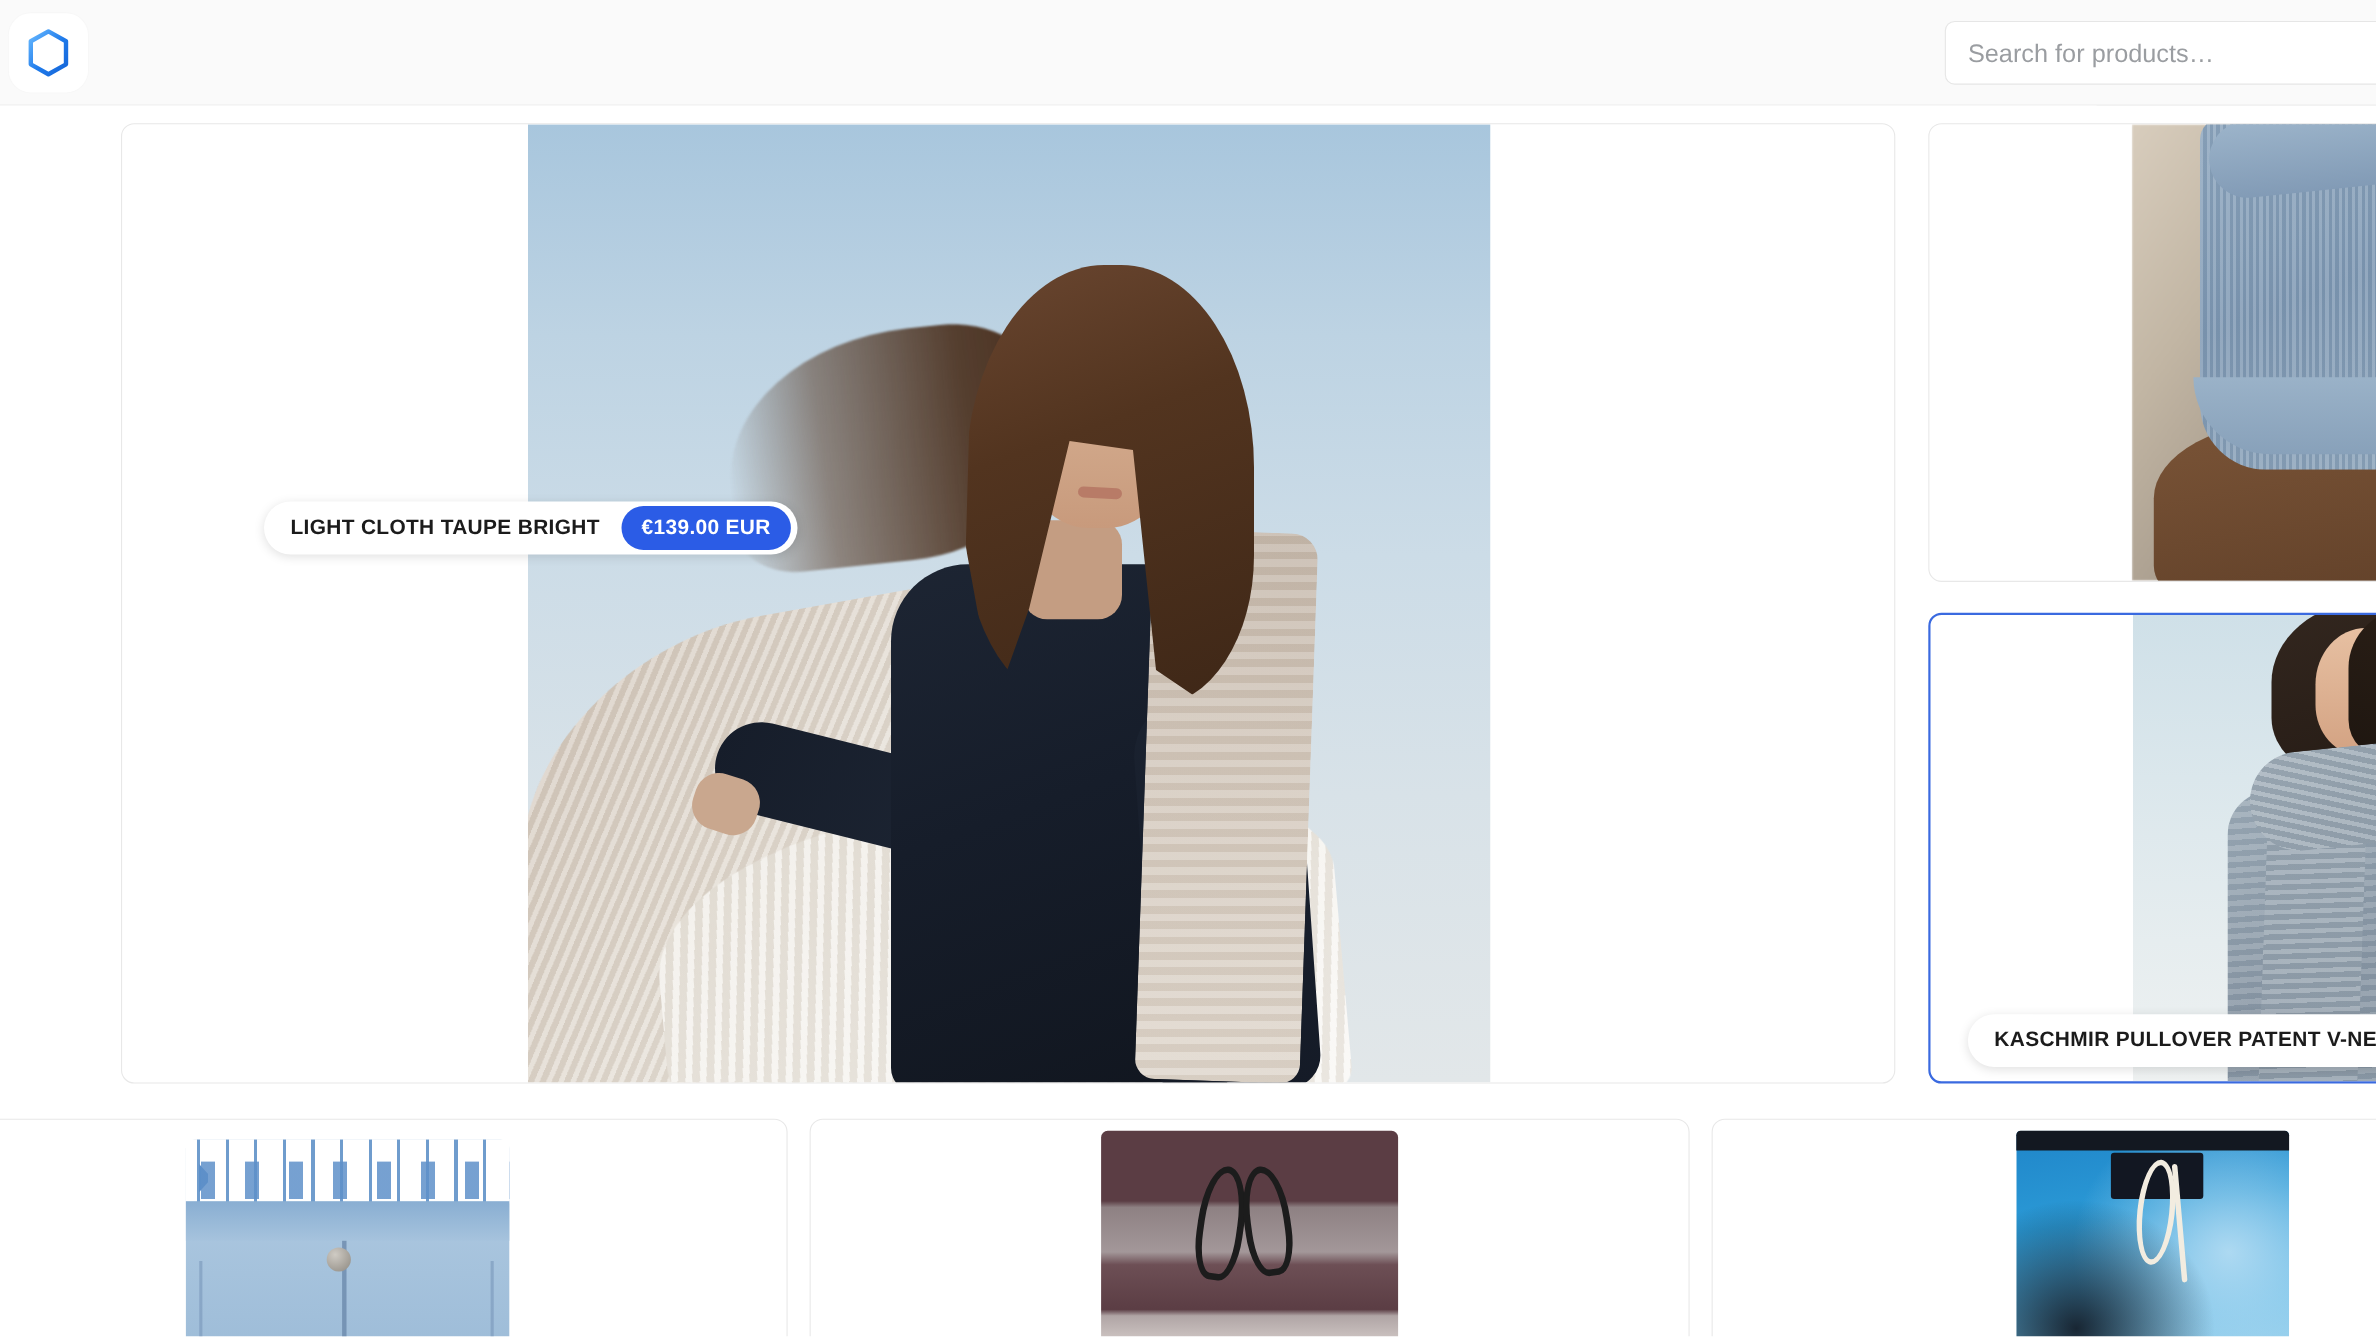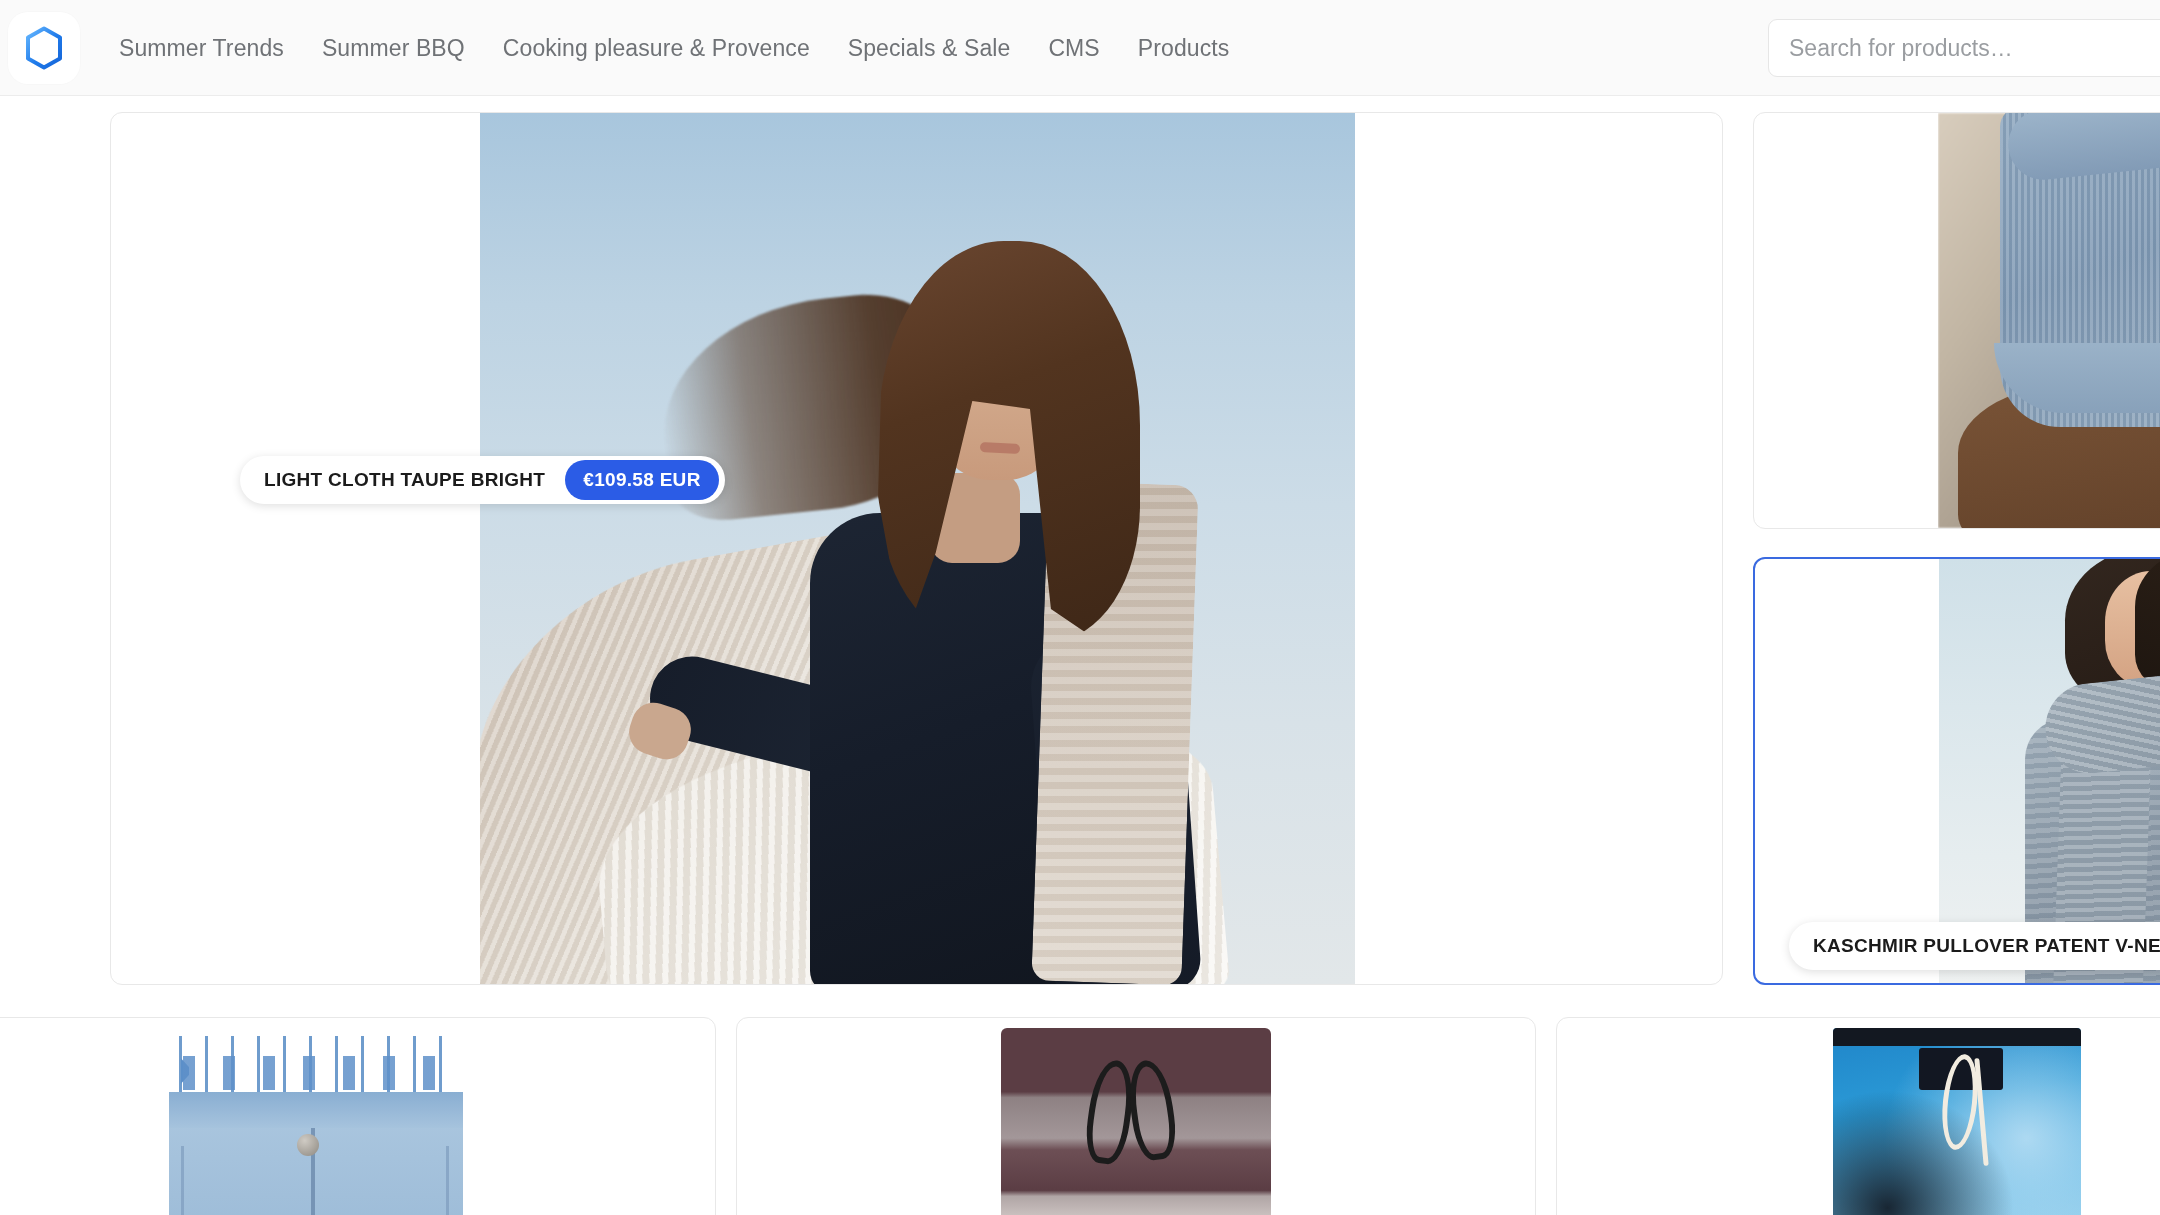--- a/index.html
+++ b/index.html
@@ -575,28 +575,20 @@
               <stop offset="0%" stop-color="#66b8ff"></stop>
               <stop offset="55%" stop-color="#1f7aea"></stop>
               <stop offset="100%" stop-color="#1565d8"></stop>
             </linearGradient>
           </defs>
           <path d="M20 2.5 L36 11.5 L36 32.5 L20 41.5 L4 32.5 L4 11.5 Z" stroke="url(#hexg)" stroke-width="4" fill="none" stroke-linejoin="round"></path>
         </svg>
       </span>
     </div>
 
-    <nav class="nav">
-      <span class="nav-item">Summer Trends</span>
-      <span class="nav-item">Summer BBQ</span>
-      <span class="nav-item">Cooking pleasure &amp; Provence</span>
-      <span class="nav-item">Specials &amp; Sale</span>
-      <span class="nav-item">CMS</span>
-      <span class="nav-item">Products</span>
-    </nav>
 
     <div class="search-wrap">
       <input class="search-input" type="text" placeholder="Search for products…" style="">
     </div>
   </div>
 
   <div class="stage">
 
     <div class="hero-card">
       <div class="hero-img">
@@ -616,21 +608,21 @@
         <div class="brow-r"></div>
         <div class="eye-l"></div>
         <div class="eye-r"></div>
         <div class="lips"></div>
         <div class="hair-main"></div>
       </div>
     </div>
 
     <div class="pill hero-pill">
       <span class="pill-title">LIGHT CLOTH TAUPE BRIGHT</span>
-      <span class="pill-price">€109.58 EUR</span>
+      <span class="pill-price">€139.00 EUR</span>
     </div>
 
     <div class="side-card card-beanie">
       <div class="side-img">
         <div class="beanie-bg"></div>
         <div class="beanie-hair"></div>
 
         <div class="beanie-hat"></div>
         <div class="beanie-brim"></div>
         <div class="beanie-fold"></div>

